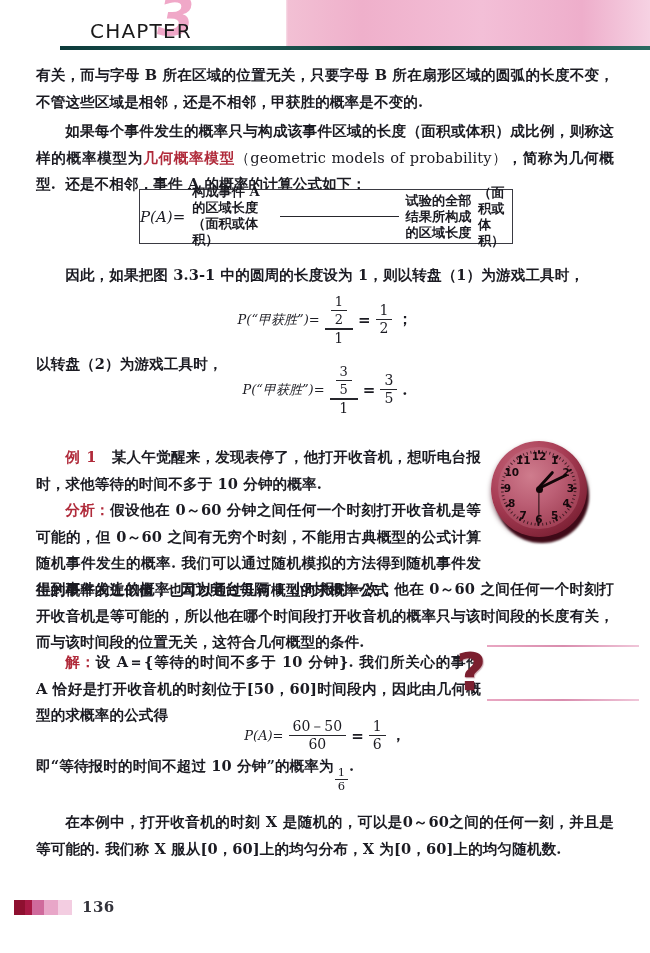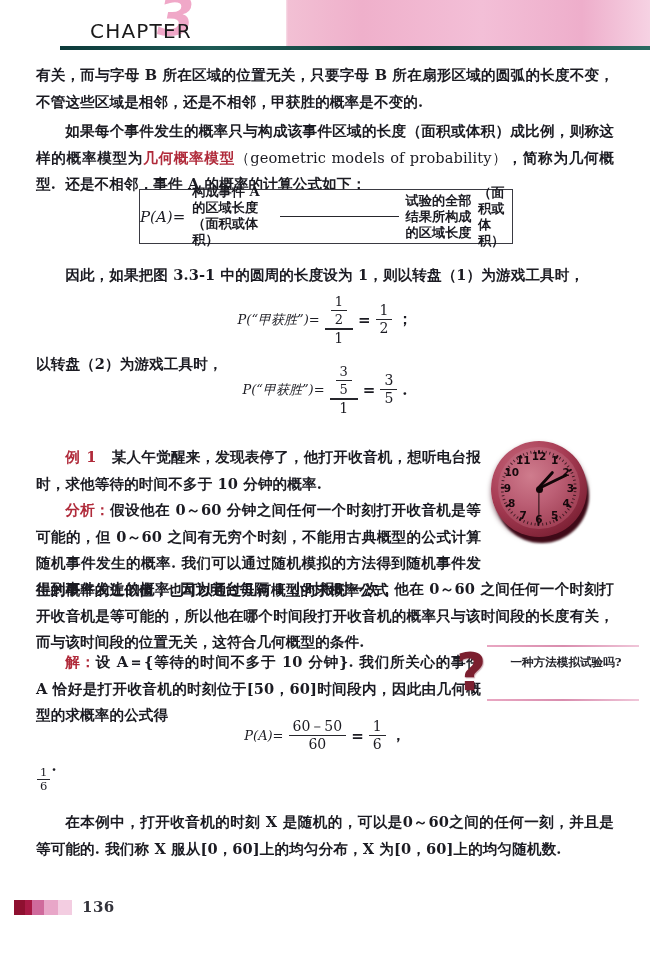--- a/index.html
+++ b/index.html
@@ -531,21 +531,20 @@
 </div>
 
 <div class="col" style="top:649px; width:445px;">
   <p class="body indent"><span class="hl-red">解：</span><span>设 A＝{等待的时间不多于 10 分钟}. 我们所关心的事件 A 恰好是打开收音机的时刻位于[50，60]时间段内，因此由几何概型的求概率的公式得</span></p>
 </div>
 
 <div id="callout">
   <div class="co-rule-top"></div>
   <div class="co-qmark">?</div>
   <div class="co-text">
-    <div>一种方法模拟试验吗?</div>
   </div>
   <div class="co-rule-bot"></div>
 </div>
 
 <div class="disp" style="top:719px;">
   <span class="eq">
     <span class="ital">P(A)=</span>
     <span class="frac">
       <span class="n">60－50</span>
       <span class="fbar"></span>
@@ -555,21 +554,21 @@
     <span class="frac">
       <span class="n">1</span>
       <span class="fbar"></span>
       <span class="d">6</span>
     </span>
     <span>，</span>
   </span>
 </div>
 
 <div class="col" style="top:753px;">
-  <p class="body"><span class="ifrac">
+  <p class="body"><span>即“等待报时的时间不超过 10 分钟”的概率为</span><span class="ifrac">
         <span class="n">1</span>
         <span class="fbar"></span>
         <span class="d">6</span>
       </span><span>.</span></p>
 </div>
 
 <div class="col" style="top:809px;">
   <p class="body indent">在本例中，打开收音机的时刻 X 是随机的，可以是0～60之间的任何一刻，并且是等可能的. 我们称 X 服从[0，60]上的均匀分布，X 为[0，60]上的均匀随机数.</p>
 </div>
 

